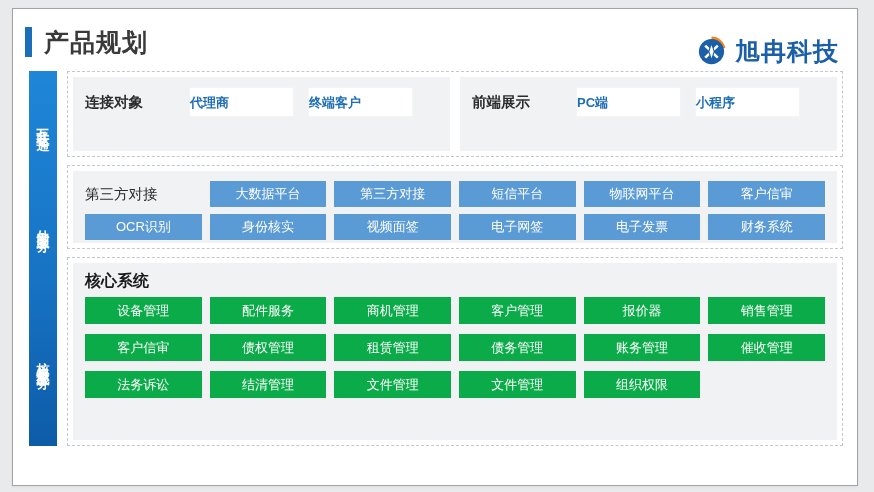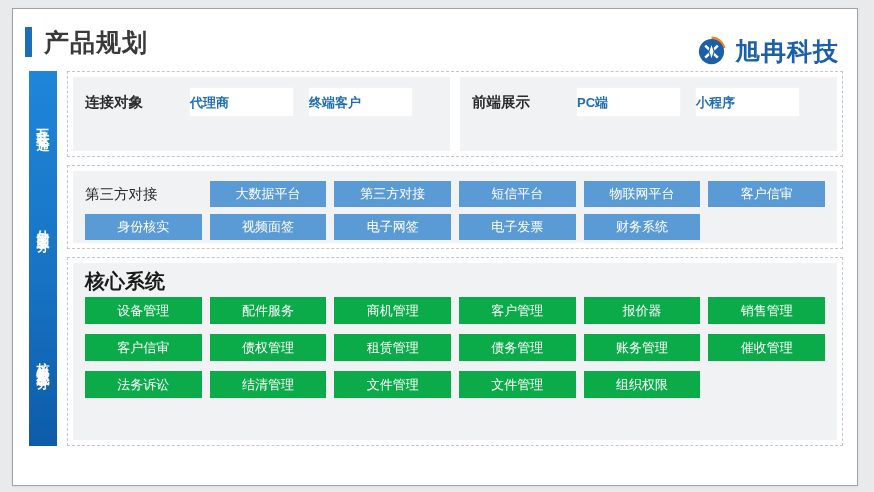--- a/index.html
+++ b/index.html
@@ -181,21 +181,21 @@
     font-size: 14.5px;
     font-weight: normal;
     color: #2b2b2b;
     height: 26px;
     line-height: 26px;
     white-space: nowrap;
   }
 
   
   .core-title {
-    font-size: 20px;
+    font-size: 16px;
     font-weight: bold;
     color: #1a1a1a;
     margin-bottom: 8px;
     line-height: 16px;
   }
   .chip-green {
     background: #0cab4a;
     color: #ffffff;
     font-size: 13px;
     height: 27px;
@@ -270,20 +270,21 @@
       <div class="dashed-row r2">
         <div class="panel">
           <div class="grid6">
             <div class="cell-label">第三方对接</div>
             <div class="chip-blue">大数据平台</div>
             <div class="chip-blue">第三方对接</div>
             <div class="chip-blue">短信平台</div>
             <div class="chip-blue">物联网平台</div>
             <div class="chip-blue">客户信审</div>
 
+            <div class="chip-blue">OCR识别</div>
             <div class="chip-blue">身份核实</div>
             <div class="chip-blue">视频面签</div>
             <div class="chip-blue">电子网签</div>
             <div class="chip-blue">电子发票</div>
             <div class="chip-blue">财务系统</div>
           </div>
         </div>
       </div>
 
       <div class="dashed-row r3">

